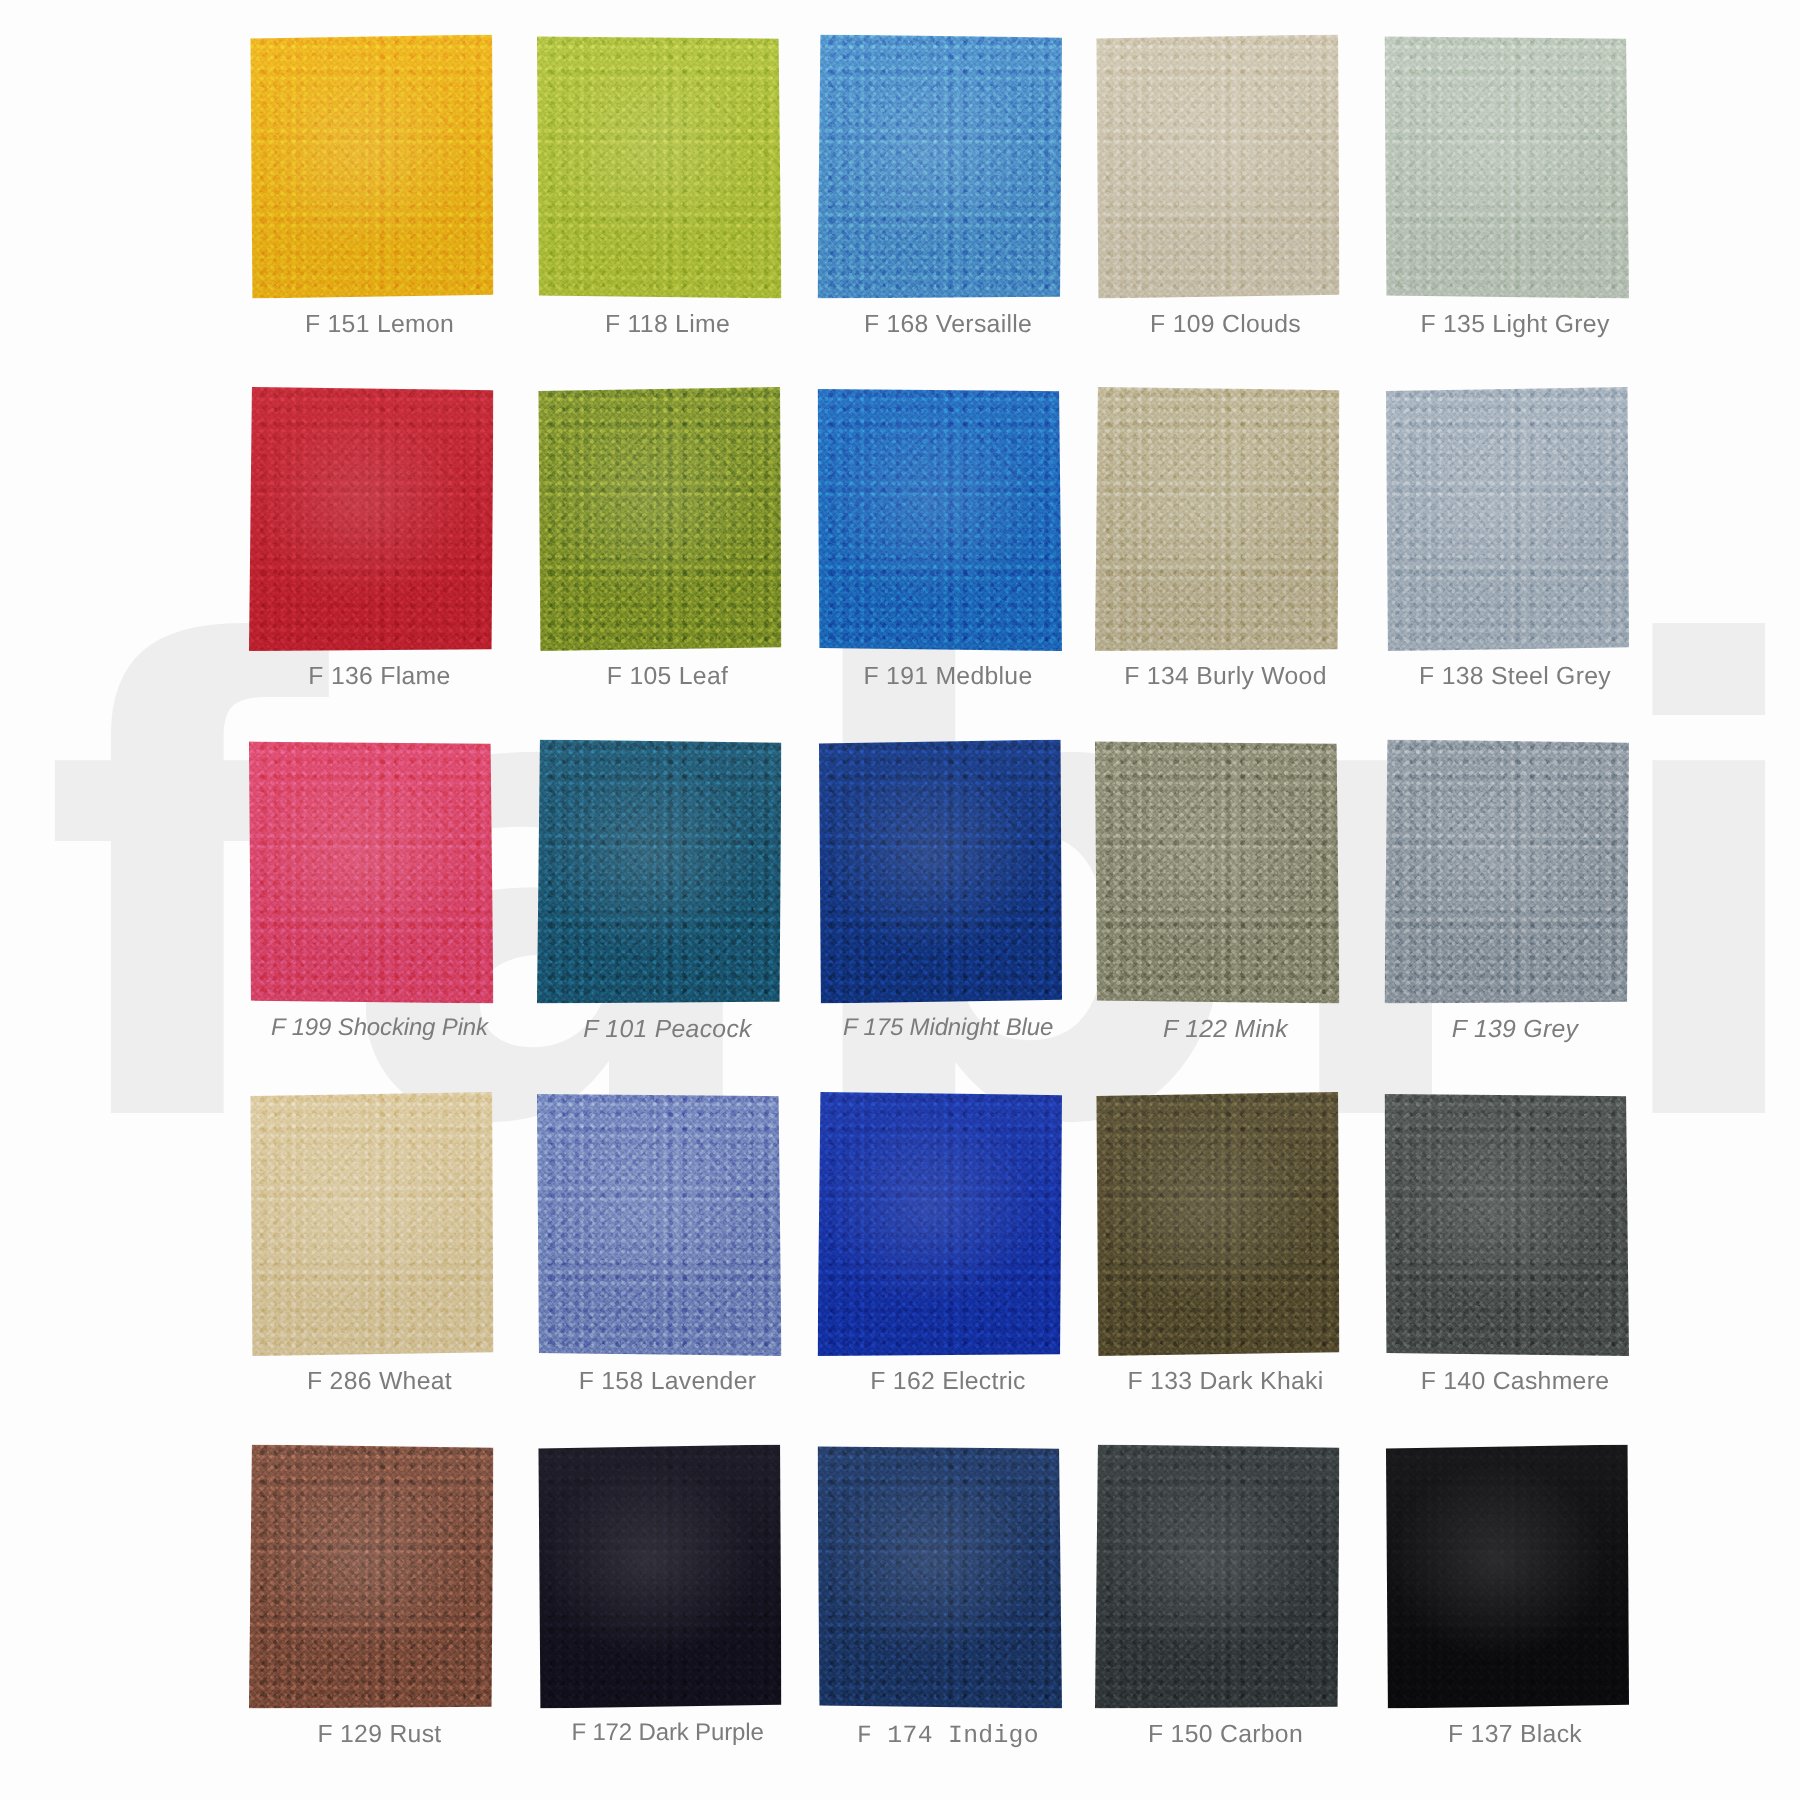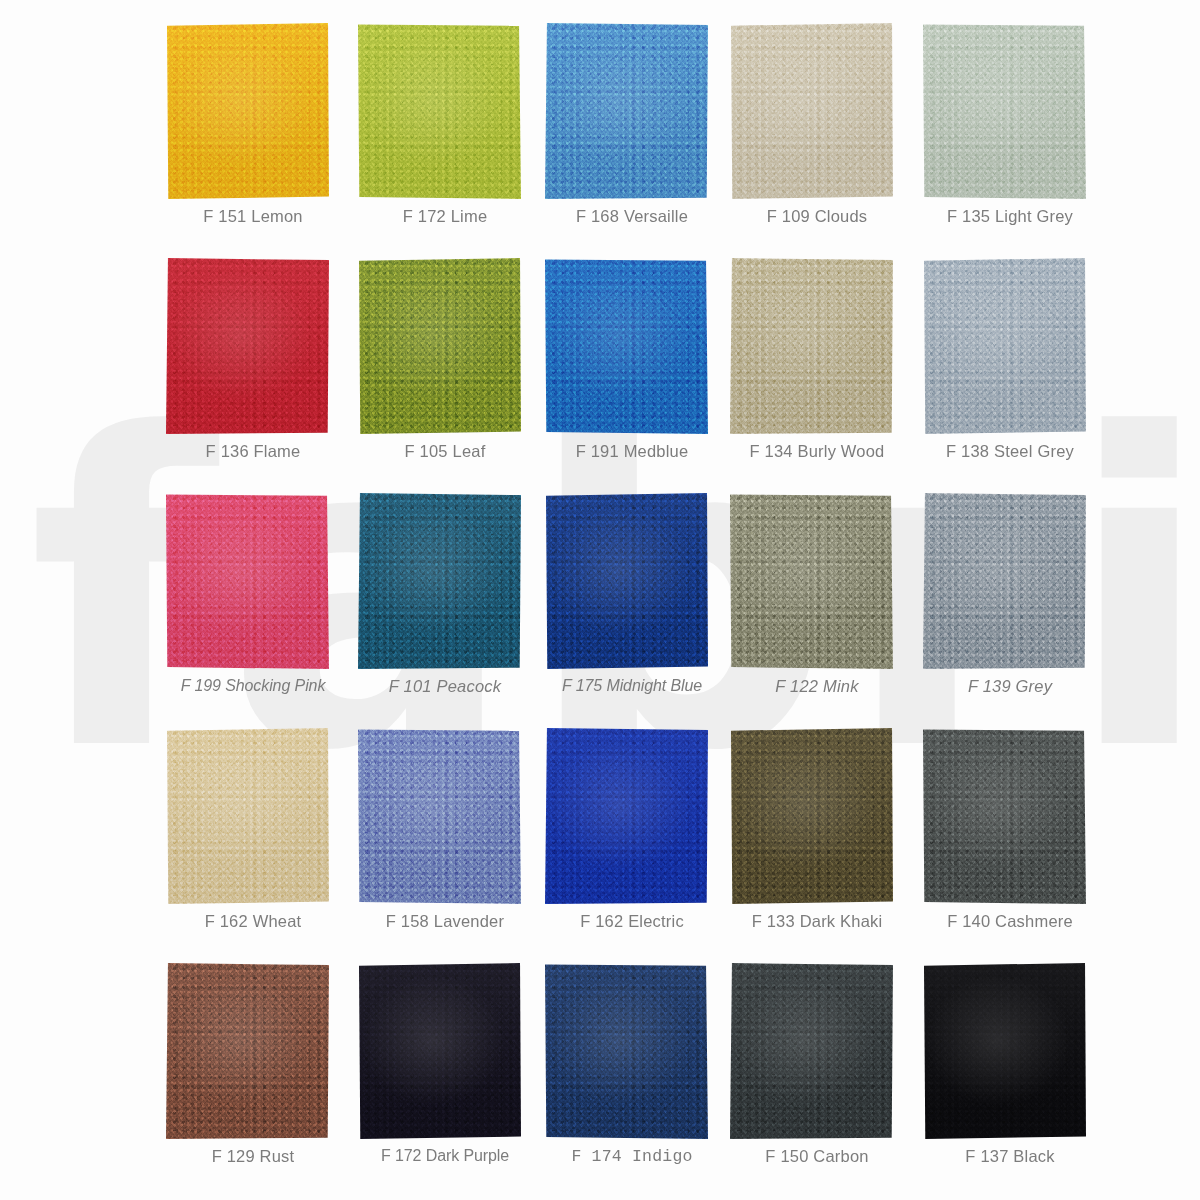--- a/index.html
+++ b/index.html
@@ -138,21 +138,21 @@
           <div class="sheen"></div>
         </div>
         <div class="swatch-label">F 151 Lemon</div>
       </div>
       <div class="swatch-cell" style="left: 350px;">
         <div class="swatch-chip sk2" style="background: rgb(175, 193, 57);">
           <div class="grain"></div>
           <div class="grain2"></div>
           <div class="sheen"></div>
         </div>
-        <div class="swatch-label">F 172 Lime</div>
+        <div class="swatch-label">F 118 Lime</div>
       </div>
       <div class="swatch-cell" style="left: 537px;">
         <div class="swatch-chip sk3" style="background: rgb(74, 142, 203);">
           <div class="grain"></div>
           <div class="grain2"></div>
           <div class="sheen"></div>
         </div>
         <div class="swatch-label">F 168 Versaille</div>
       </div>
       <div class="swatch-cell" style="left: 722px;">
@@ -256,21 +256,21 @@
         <div class="swatch-label">F 139 Grey</div>
       </div>
     </div>
     <div class="swatch-row" style="top: 710px;">
       <div class="swatch-cell" style="left: 158px;">
         <div class="swatch-chip sk1" style="background: rgb(219, 200, 155);">
           <div class="grain"></div>
           <div class="grain2"></div>
           <div class="sheen"></div>
         </div>
-        <div class="swatch-label">F 162 Wheat</div>
+        <div class="swatch-label">F 286 Wheat</div>
       </div>
       <div class="swatch-cell" style="left: 350px;">
         <div class="swatch-chip sk2" style="background: rgb(111, 129, 188);">
           <div class="grain"></div>
           <div class="grain2"></div>
           <div class="sheen"></div>
         </div>
         <div class="swatch-label">F 158 Lavender</div>
       </div>
       <div class="swatch-cell" style="left: 537px;">

